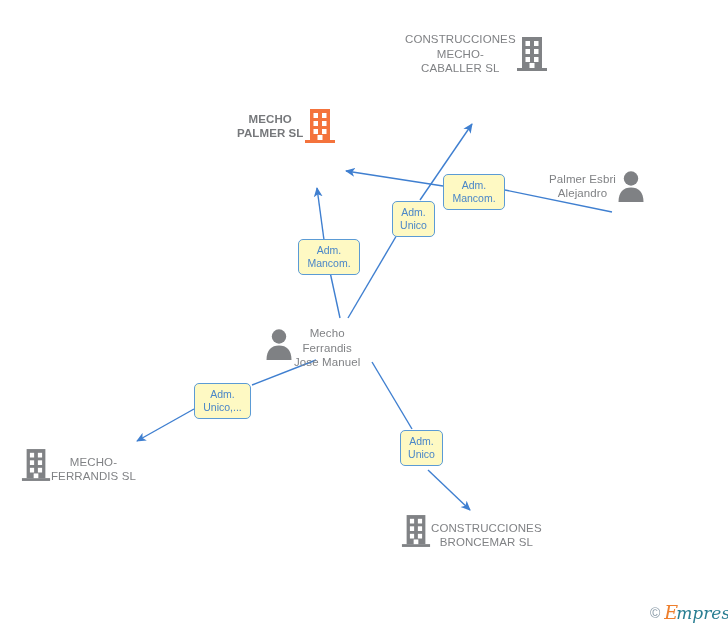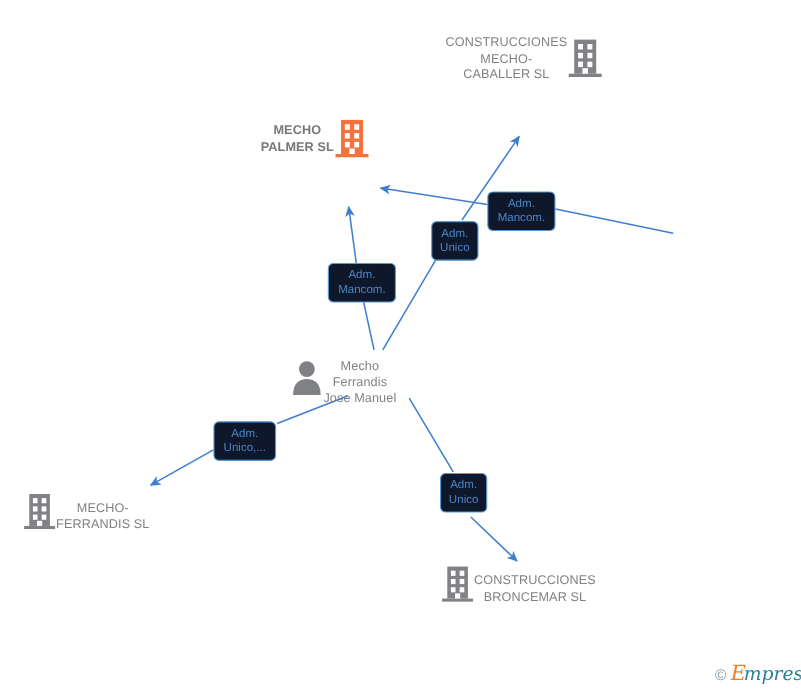--- a/index.html
+++ b/index.html
@@ -50,21 +50,21 @@
   .node-icon {
     display: block;
   }
   .label-above .node-label { margin-bottom: 4px; }
   .label-below .node-label { margin-top: 4px; }
 
   .edge-label {
     position: absolute;
     border: 1px solid #5b9bd5;
     border-radius: 5px;
-    background: #0f172a;
+    background: #fef9c3;
     color: #4a86c8;
     font-size: 10.5px;
     line-height: 13px;
     text-align: center;
     padding: 4px 6px 4px 6px;
     white-space: pre-line;
     box-sizing: border-box;
   }
   .watermark {
     position: absolute;
@@ -162,20 +162,30 @@
         <rect x="18" y="5" width="4.5" height="5" fill="#ffffff"></rect>
         <rect x="9.5" y="13" width="4.5" height="5" fill="#ffffff"></rect>
         <rect x="18" y="13" width="4.5" height="5" fill="#ffffff"></rect>
         <rect x="9.5" y="21" width="4.5" height="5" fill="#ffffff"></rect>
         <rect x="18" y="21" width="4.5" height="5" fill="#ffffff"></rect>
         <rect x="13.5" y="27" width="5" height="5" fill="#ffffff"></rect>
       </svg>
     </span>
   </div>
 
+  <div class="node label-above" style="left:629px; top:170px;">
+    <div class="node-label">Palmer Esbri
+Alejandro</div>
+    <span class="node-icon">
+      <svg width="30" height="32" viewBox="0 0 30 32" xmlns="http://www.w3.org/2000/svg">
+        <circle cx="15" cy="8.5" r="7.2" fill="#7f8184"></circle>
+        <path d="M 2.5 32 C 2.5 22 7.5 17.5 15 17.5 C 22.5 17.5 27.5 22 27.5 32 Z" fill="#7f8184"></path>
+      </svg>
+    </span>
+  </div>
 
   <div class="node label-below" style="left:344px; top:322px;">
     <span class="node-icon">
       <svg width="30" height="32" viewBox="0 0 30 32" xmlns="http://www.w3.org/2000/svg">
         <circle cx="15" cy="8.5" r="7.2" fill="#7f8184"></circle>
         <path d="M 2.5 32 C 2.5 22 7.5 17.5 15 17.5 C 22.5 17.5 27.5 22 27.5 32 Z" fill="#7f8184"></path>
       </svg>
     </span>
     <div class="node-label">Mecho
 Ferrandis

